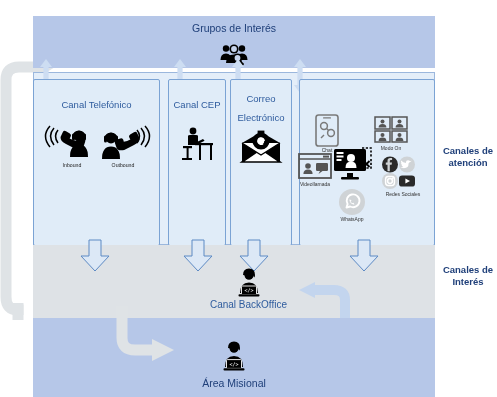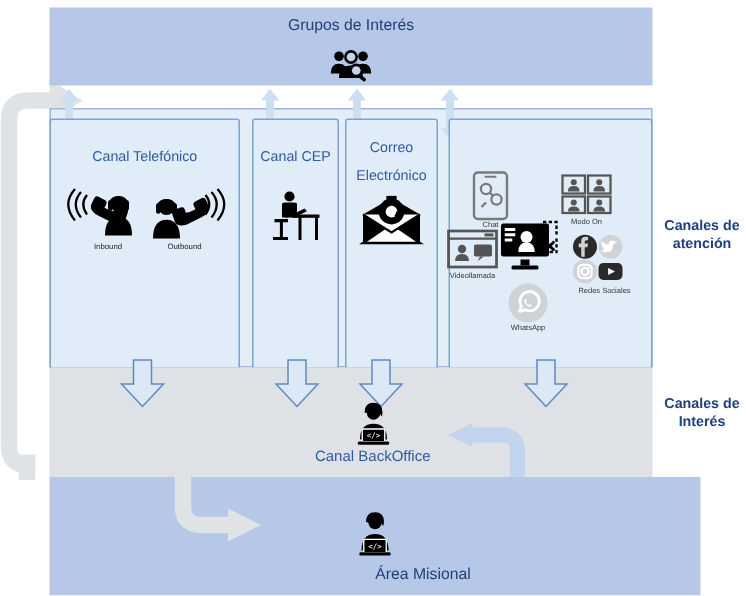--- a/index.html
+++ b/index.html
@@ -2,26 +2,26 @@
 <html><head>
 <meta charset="utf-8">
 <style>
   html,body{margin:0;padding:0;background:#ffffff;}
   body{width:497px;height:397px;overflow:hidden;
        font-family:"Liberation Sans","DejaVu Sans",sans-serif;}
   #stage{position:relative;width:497px;height:397px;background:#fff;}
 
   
   .band{position:absolute;}
-  #band-top{left:33px;top:5px;width:402px;height:52px;
+  #band-top{left:33px;top:16px;width:402px;height:52px;
             background:#b6c7e8;}
   #band-mid{left:33px;top:245px;width:402px;height:73px;
             background:#dee2e6;}
   #band-bottom{left:33px;top:318px;width:402px;height:79px;
-               background:#b6c7e8;padding-left:32px;}
+               background:#b6c7e8;}
 
   .band-title{position:absolute;width:100%;text-align:center;
               color:#20407a;font-size:10.5px;}
   #grupos-title{top:6px;}
   #area-title{bottom:8px;}
 
   
   #channels-outer{position:absolute;left:33px;top:72px;width:402px;
                   height:173px;background:#e4eef9;
                   border:1px solid #9bb7dd;box-sizing:border-box;}

